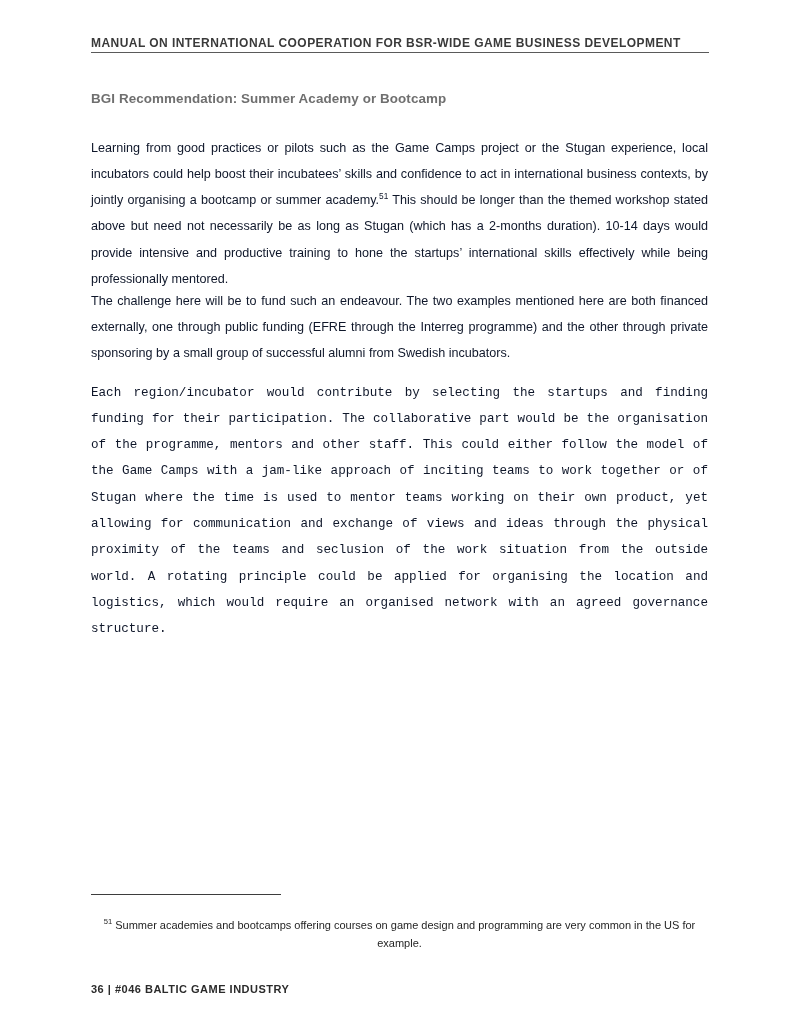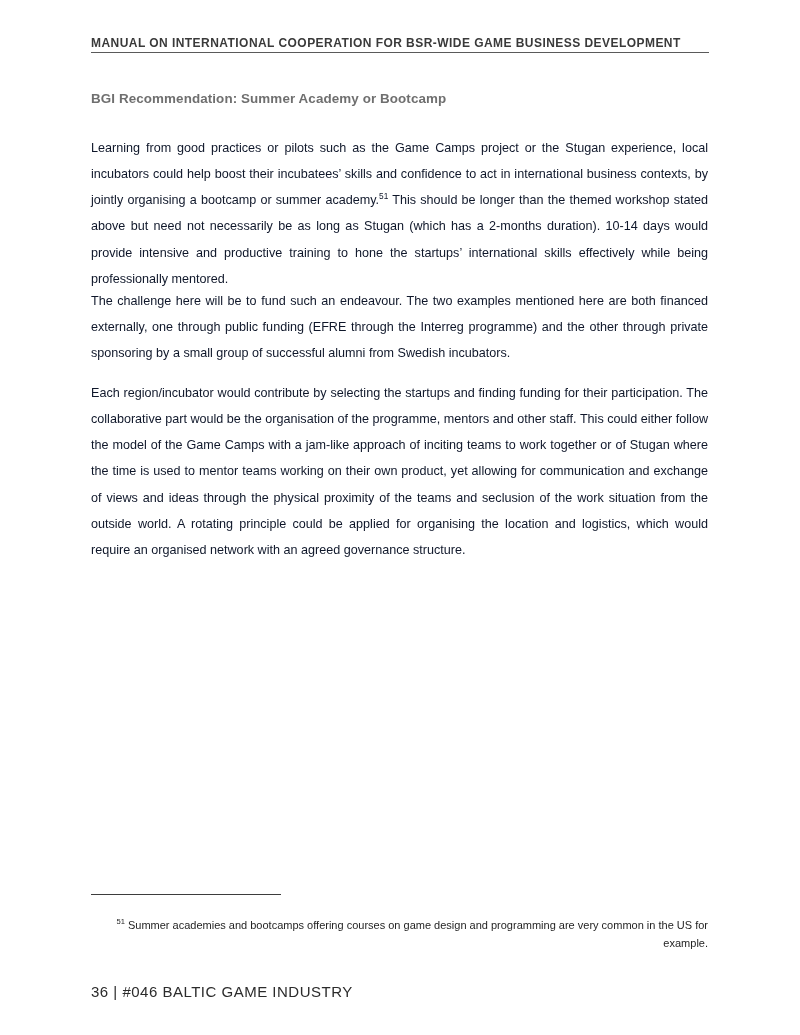--- a/index.html
+++ b/index.html
@@ -64,21 +64,21 @@
     position: absolute;
     left: 0;
     width: 617px;
     font-size: 12.6px;
     line-height: 26.3px;
     text-align: justify;
     color: #0f172a;
   }
   #para-1 { top: 122px; }
   #para-2 { top: 275px; }
-  #para-3 { top: 367px; }
+  #para-3 { top: 367px; font-family: Liberation Mono, monospace; }
 
   .body-block sup {
     font-size: 8.3px;
     vertical-align: super;
     line-height: 0;
   }
 
   .footnote-rule {
     position: absolute;
     top: 894px;
@@ -88,36 +88,36 @@
     background: #3d3d3d;
   }
   .footnote {
     position: absolute;
     top: 916px;
     left: 0;
     width: 617px;
     font-size: 11px;
     line-height: 18px;
     color: #1f1f1f;
-    text-align: right;
+    text-align: center;
   }
   .footnote sup {
     font-size: 7.6px;
     vertical-align: super;
     line-height: 0;
   }
   .page-footer {
     position: absolute;
     top: 983px;
     left: 0;
     width: 618px;
-    font-size: 15px;
+    font-size: 11px;
     letter-spacing: 0.5px;
     color: #2b2b2b;
-    font-weight: normal;
+    font-weight: bold;
     white-space: nowrap;
   }
 </style>
 </head>
 <body>
 
 <div class="page">
   <div class="content">
 
     <div class="running-head">MANUAL ON INTERNATIONAL COOPERATION FOR BSR-WIDE GAME BUSINESS DEVELOPMENT</div>

